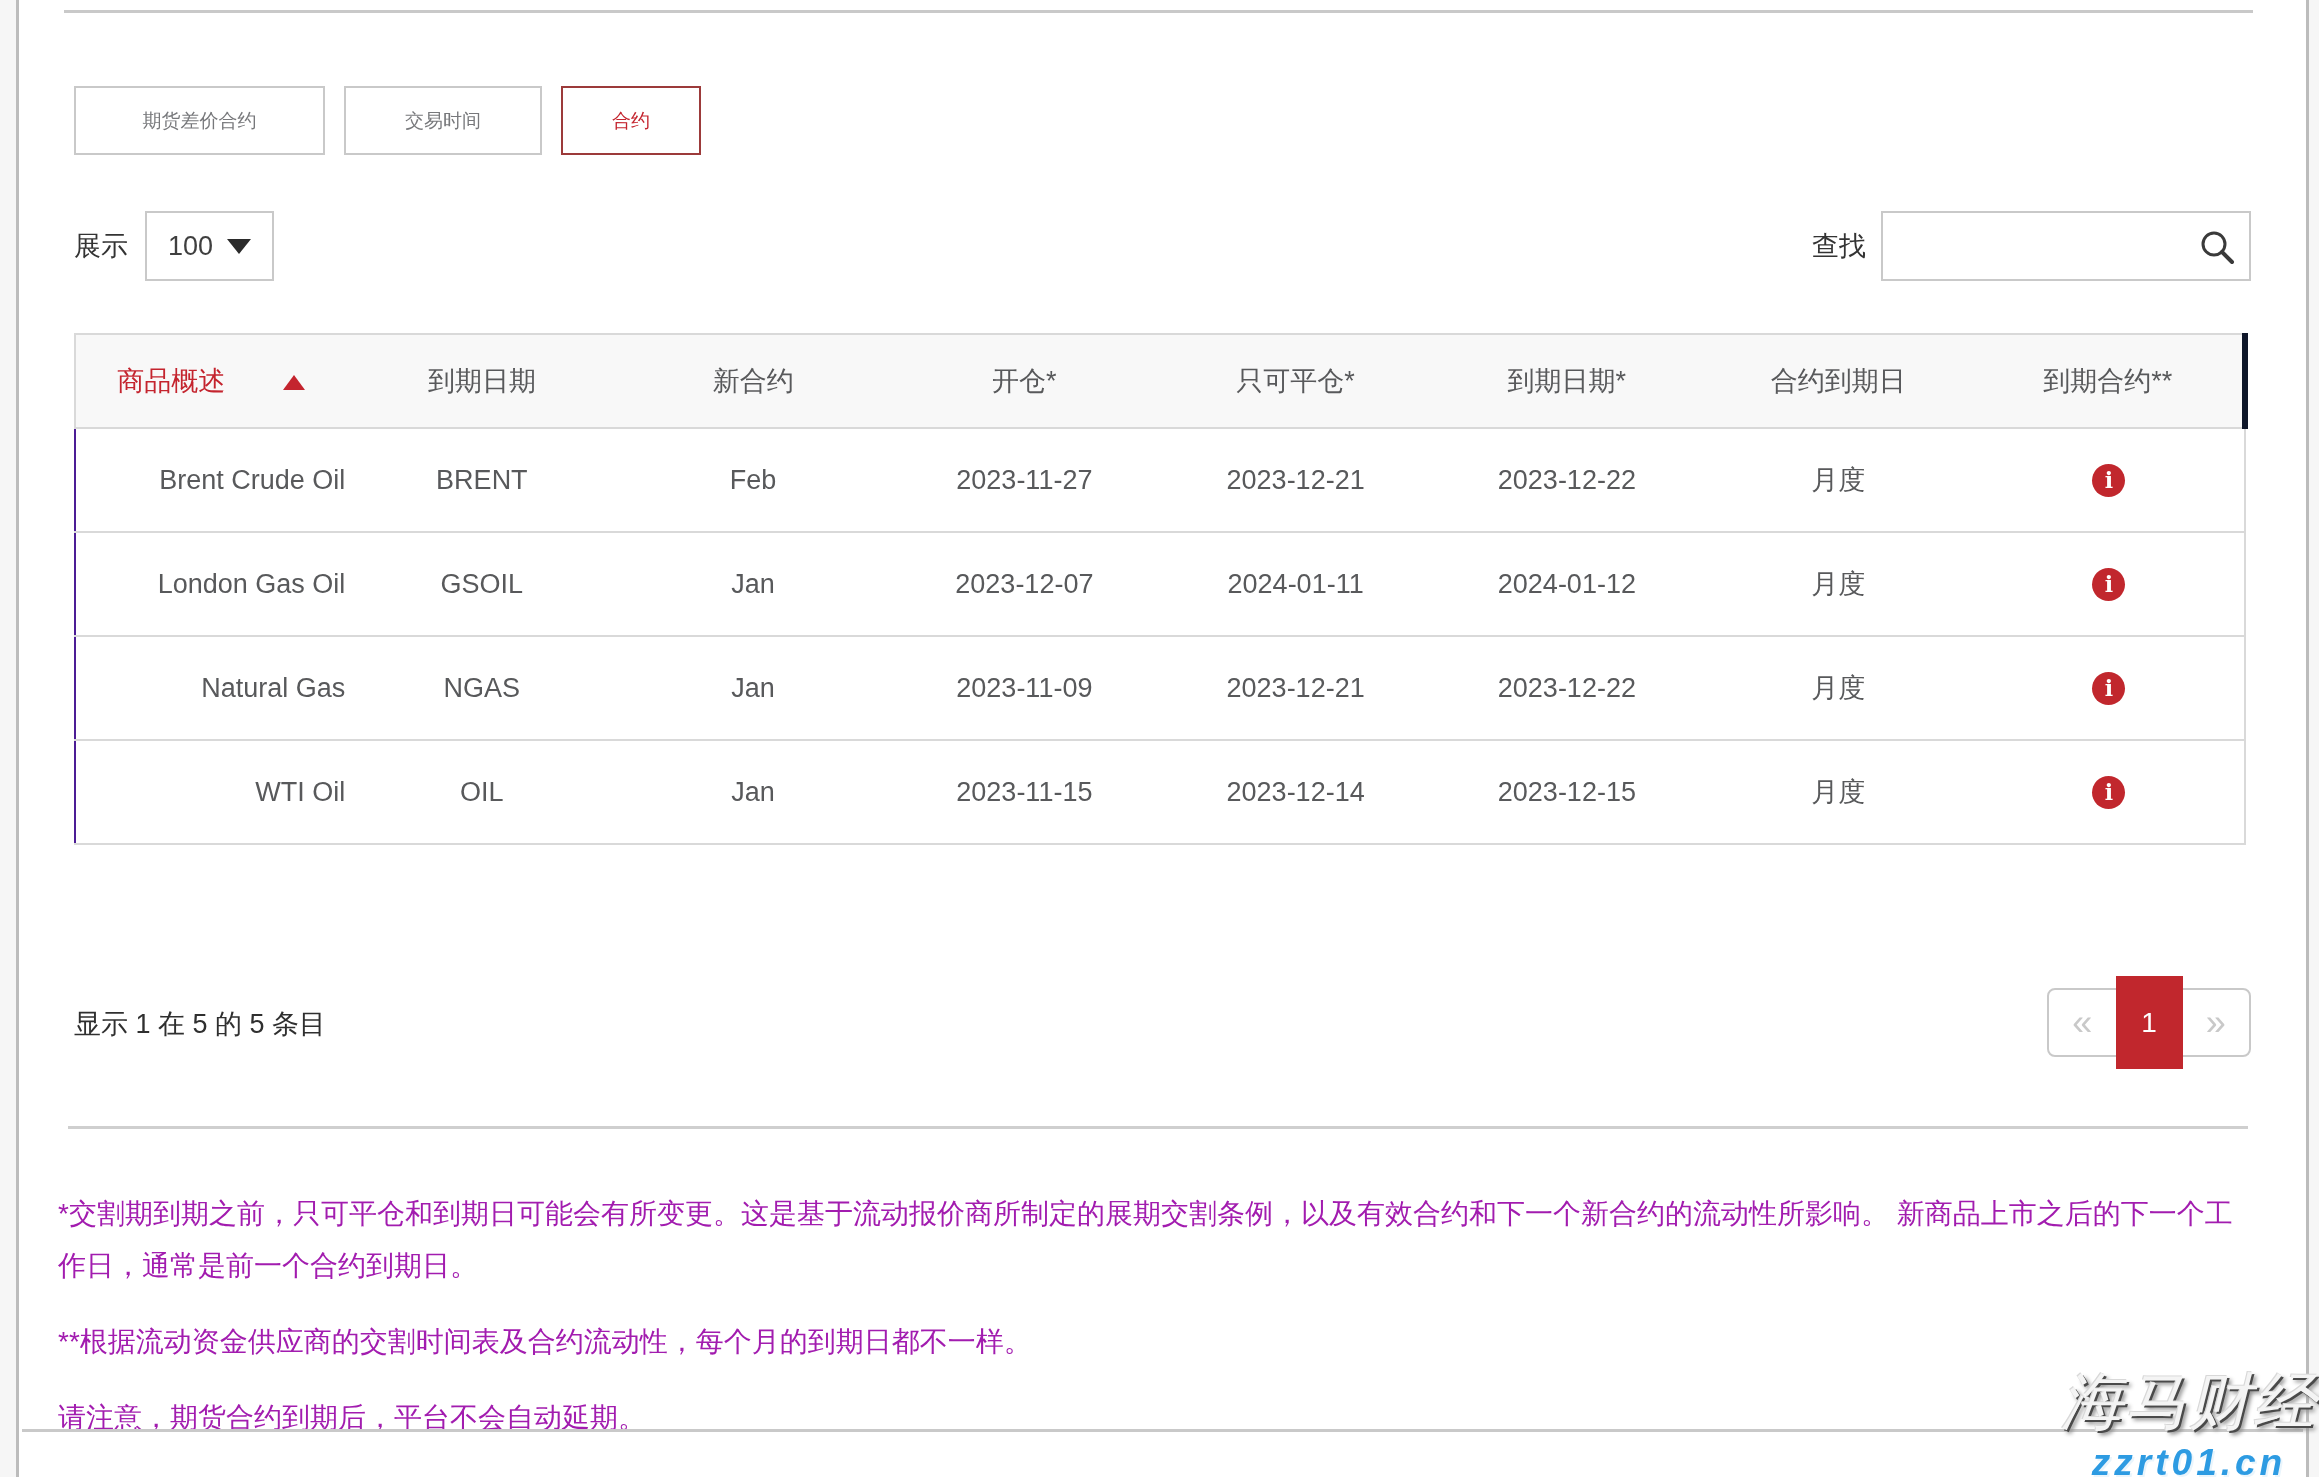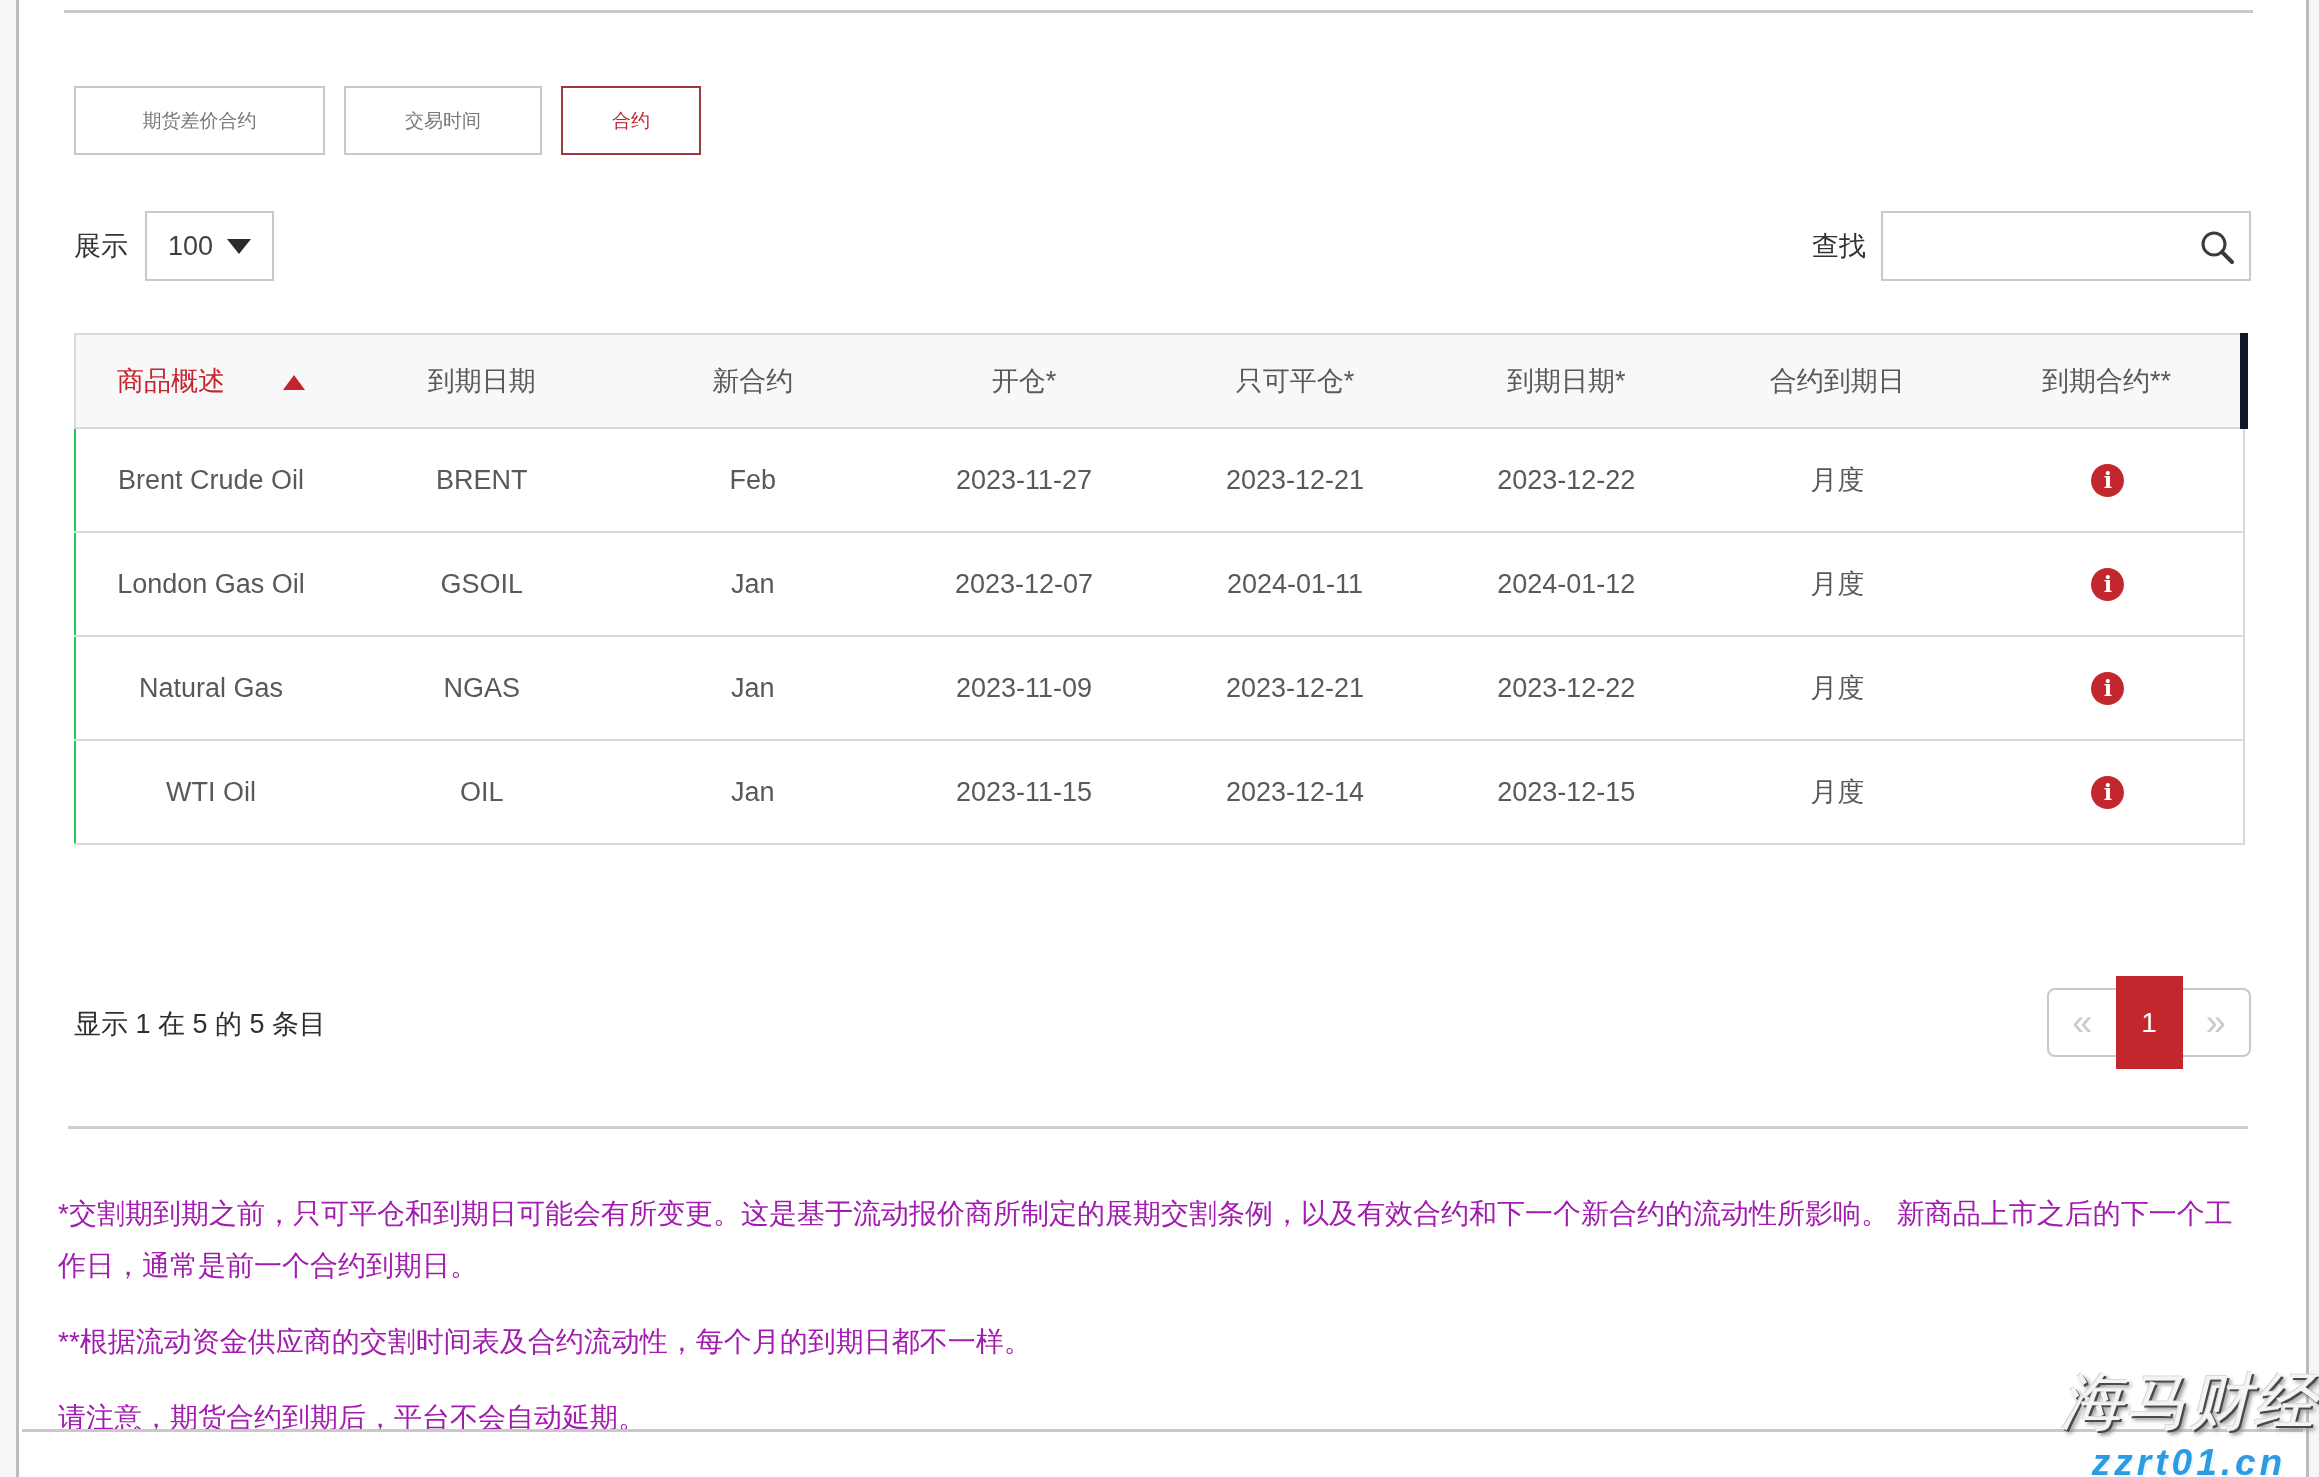--- a/index.html
+++ b/index.html
@@ -35,23 +35,23 @@
   .search-wrap input { width:100%; height:100%; border:none; outline:none; font-size:27px; color:#333;
                        padding:0 62px 0 16px; font-family:inherit; background:transparent; }
   .search-icon { position:absolute; right:12px; top:14px; width:40px; height:40px; pointer-events:auto; cursor:pointer; }
 
   
   .data-table { position:absolute; left:74px; top:333px; width:2174px; border-collapse:collapse; table-layout:fixed;padding-left:9px; }
   .data-table th, .data-table td { text-align:center; font-size:27px; }
   .data-table thead th { height:94px; background:#f8f8f8; color:#58595b; font-weight:400;
                          border-top:2px solid #d9d9d9; border-bottom:2px solid #d9d9d9; cursor:pointer; }
   .data-table thead th:first-child { border-left:2px solid #d9d9d9; color:#c4242e; }
-  .data-table thead th:last-child  { border-right:8px solid #0f172a; }
+  .data-table thead th:last-child  { border-right:6px solid #0f172a; }
   .data-table td { height:104px; color:#58595b; border-bottom:2px solid #d9d9d9; background:#fff; }
-  .data-table td:first-child { border-left:2px solid #22c55e; }
+  .data-table td:first-child { border-left:2px solid #4c1d95;text-align:right; }
   .data-table td:last-child  { border-right:2px solid #d9d9d9; }
   .sort-caret { display:inline-block; width:0; height:0; margin-left:58px; vertical-align:middle;
                 border-left:11px solid transparent; border-right:11px solid transparent;
                 border-bottom:15px solid #c4242e; }
   .info-icon { display:inline-flex; width:33px; height:33px; border-radius:50%; background:#c1272d; color:#fff;
                align-items:center; justify-content:center; font-size:22px; font-weight:bold; cursor:pointer;
                font-family:"DejaVu Serif","Liberation Serif",serif; }
 
   
   .summary { position:absolute; left:74px; top:1006px; font-size:27px; color:#2f2f2f; }

